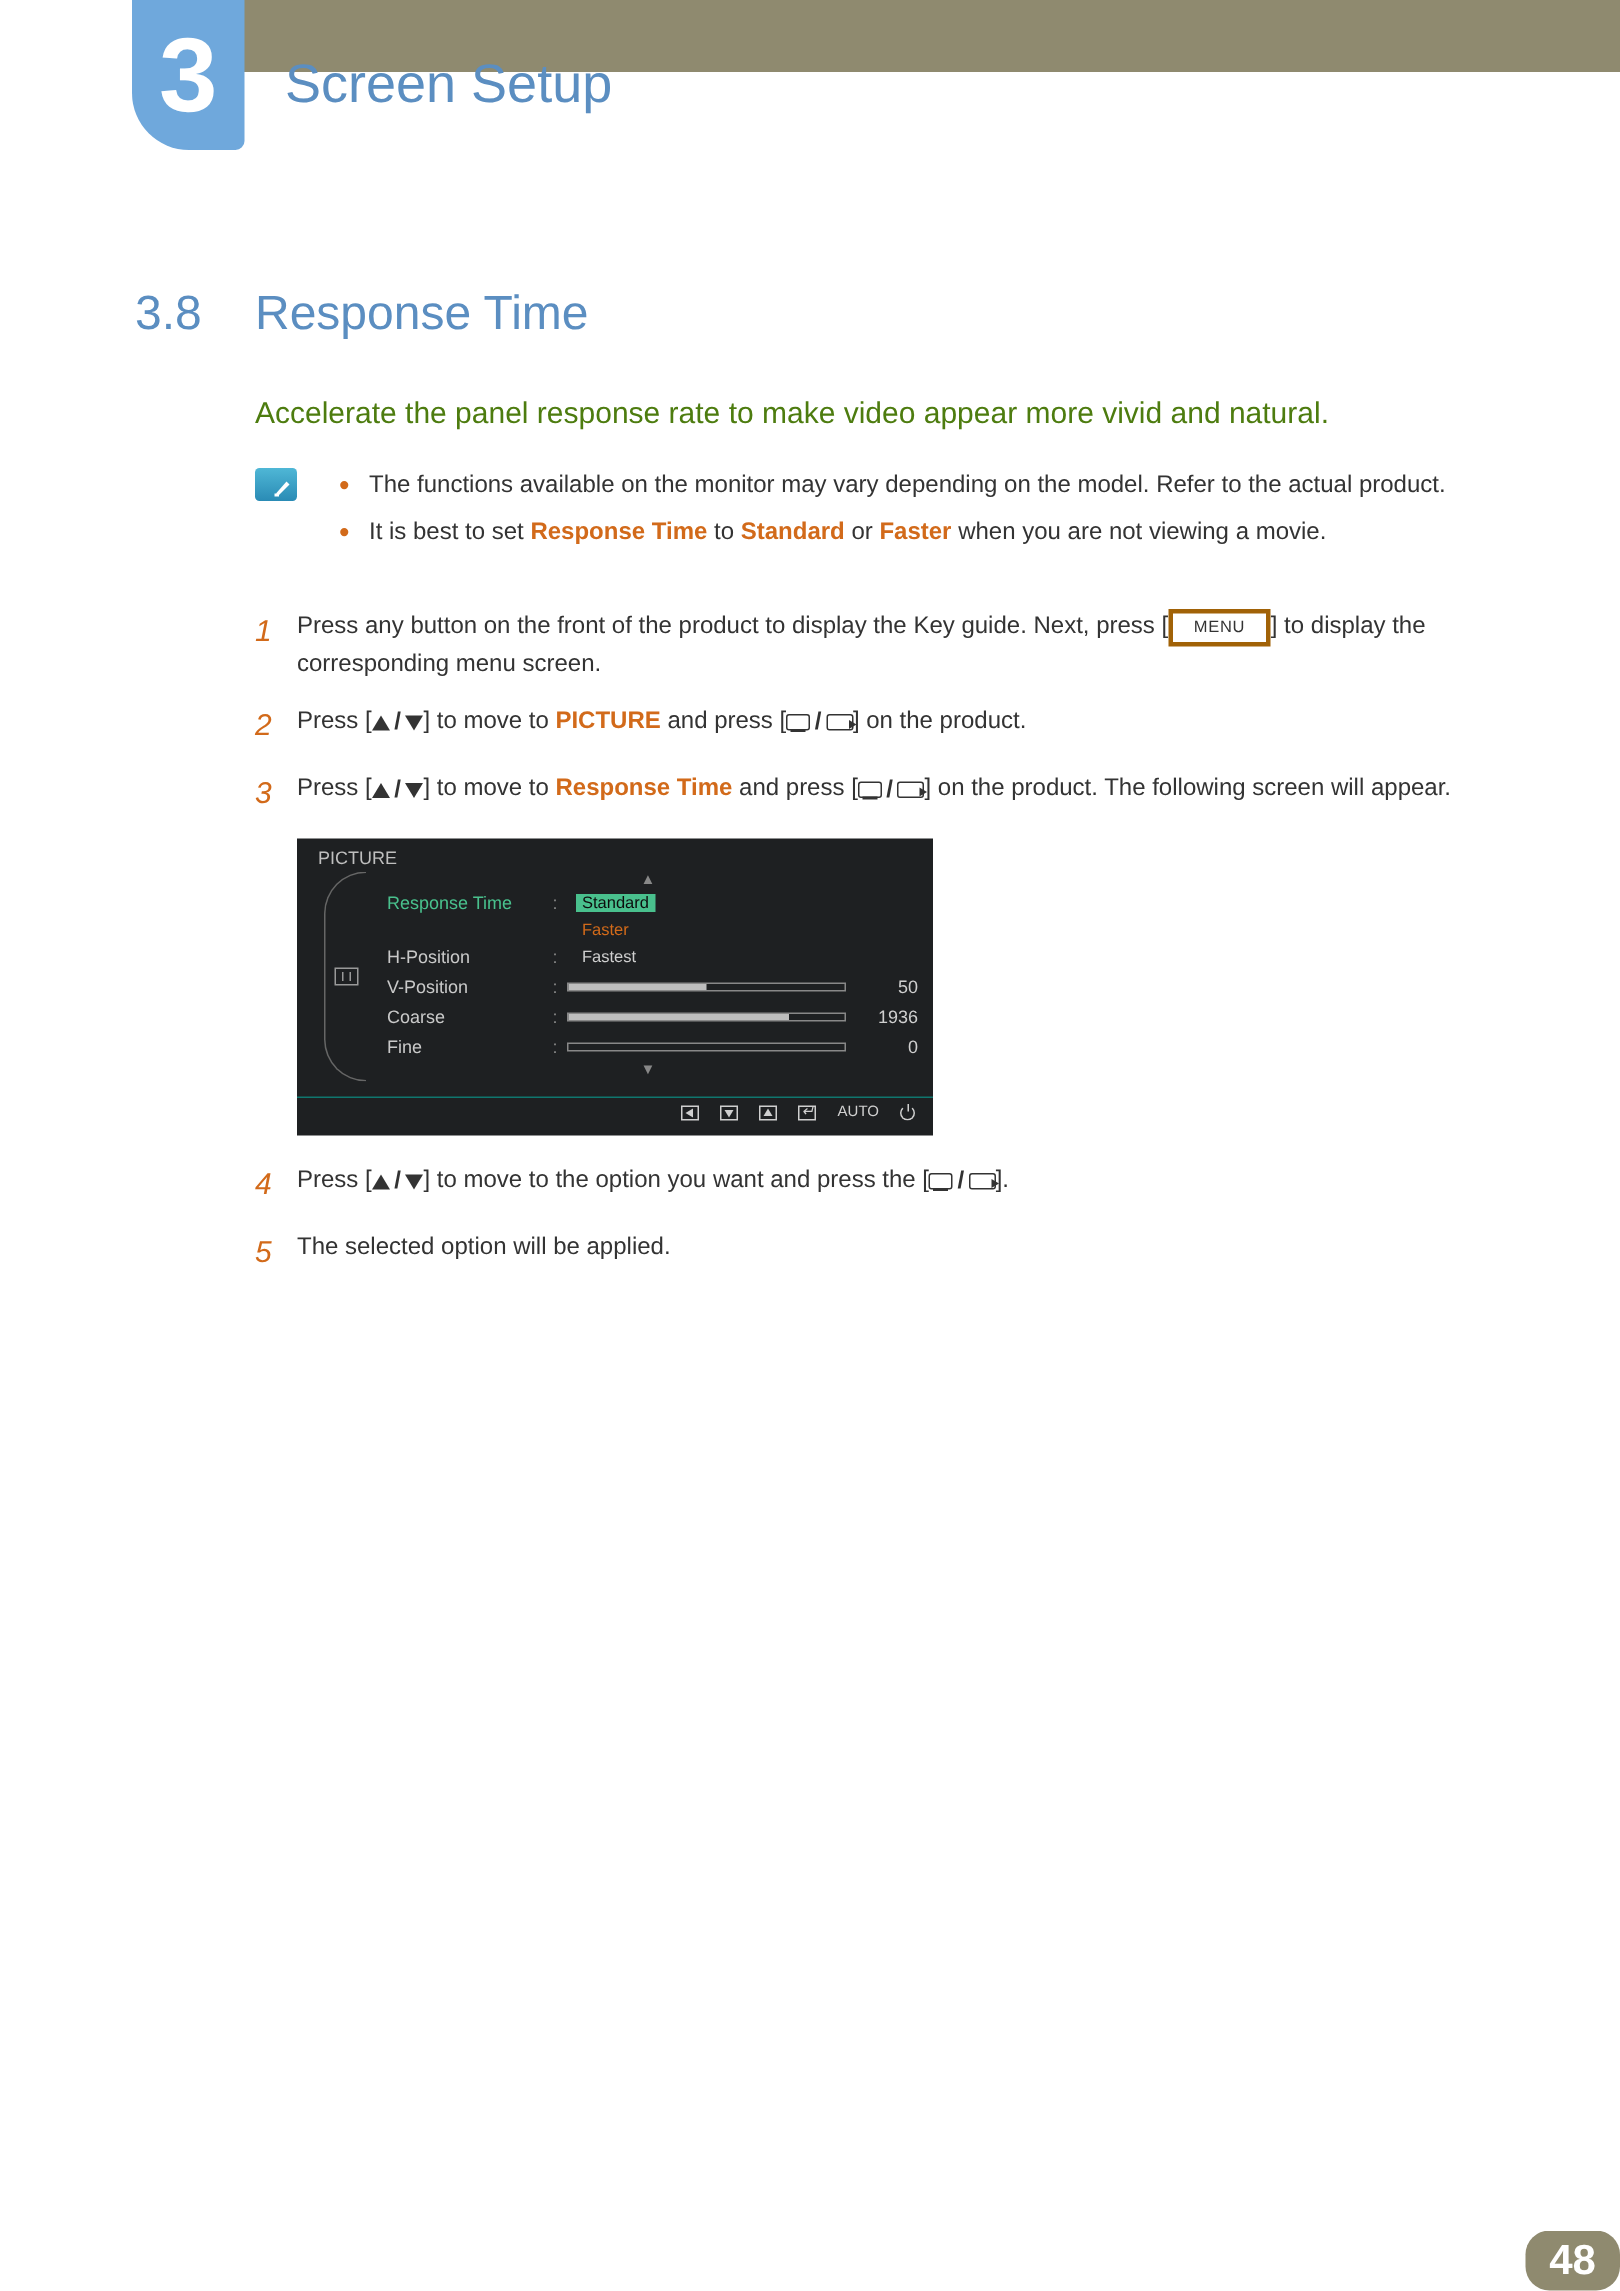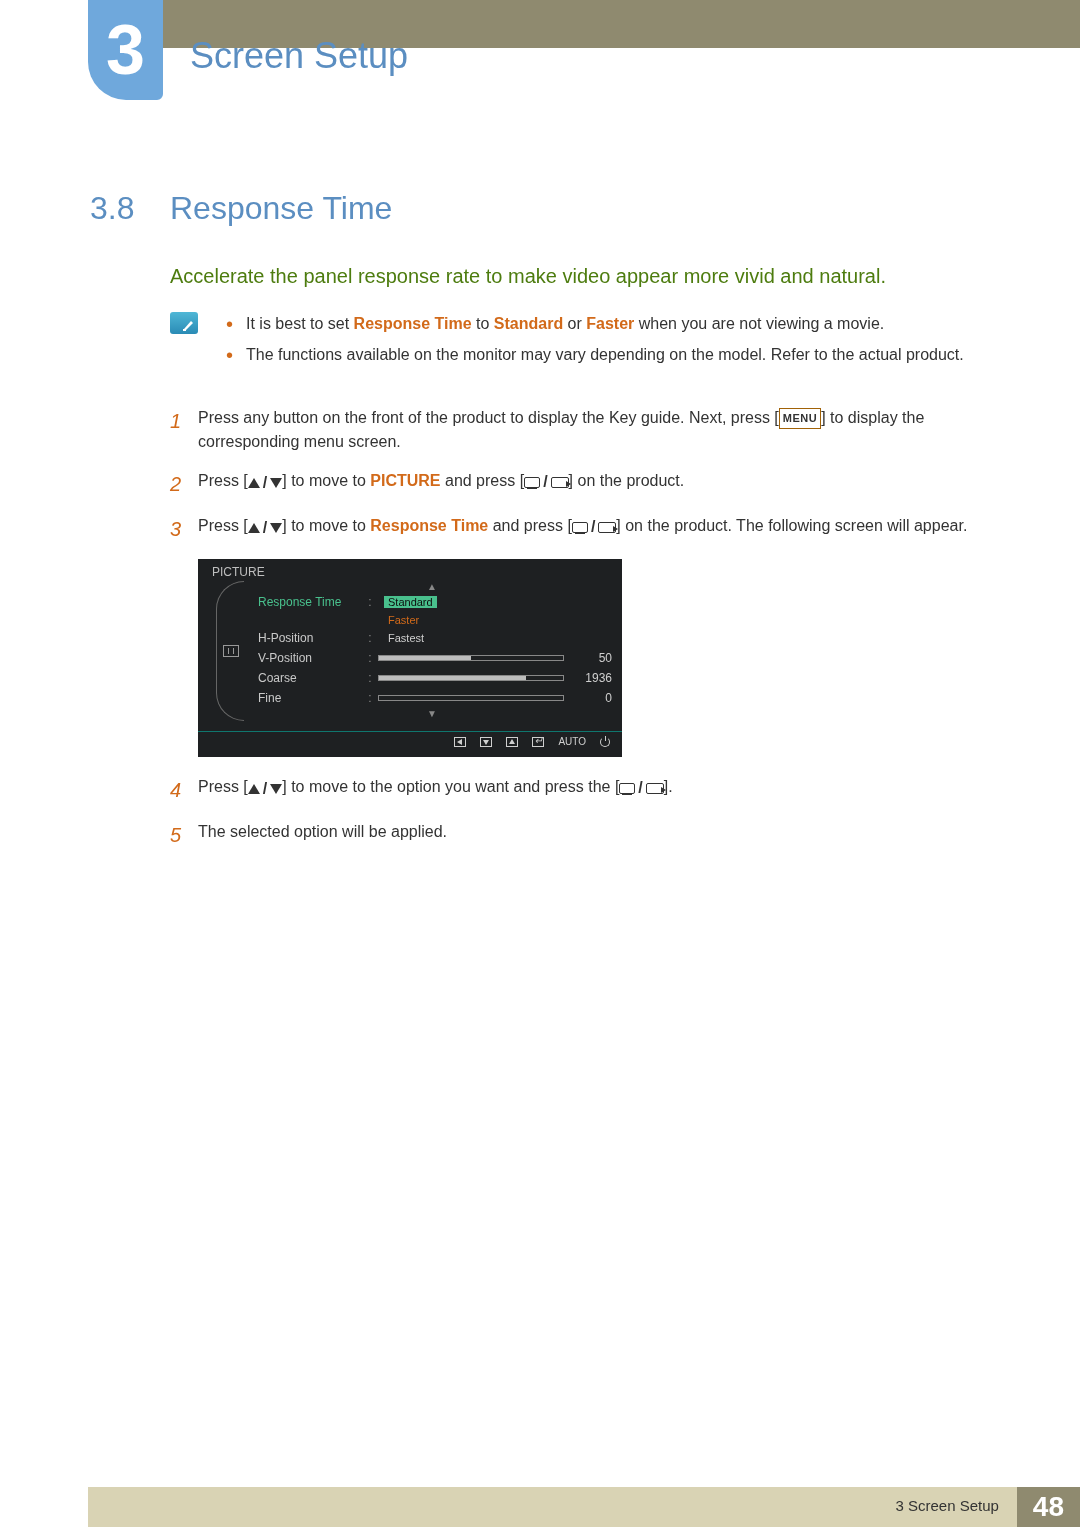--- a/index.html
+++ b/index.html
@@ -115,24 +115,24 @@
   .step-num {
     color: #d26a1a;
     font-style: italic;
     font-size: 20px;
     width: 28px;
     flex-shrink: 0;
   }
   .step-text { flex: 1; }
   .menu-box {
     display: inline-block;
-    border: 1px solid #a16207;
+    border: 3px solid #a16207;
     font-size: 11px;
-    font-weight: bold;
-    padding: 1px 3px;
+    font-weight: normal;
+    padding: 1px 14px;
     vertical-align: 1px;
     letter-spacing: 0.5px;
   }
   .icon-bracket {
     display: inline-flex;
     align-items: center;
     vertical-align: -2px;
   }
   .tri { display: inline-block; width: 0; height: 0; }
   .tri-up { border-left: 6px solid transparent; border-right: 6px solid transparent; border-bottom: 10px solid #333; }
@@ -249,21 +249,21 @@
     flex: 1;
     text-align: right;
     margin-left: 88px;
   }
   .footer-num {
     background: #8f8a6f;
     color: #fff;
     font-size: 28px;
     font-weight: bold;
     padding: 4px 16px;
-    display: flex; align-items: center;
+    display: flex; align-items: center; border-radius: 16px;
   }
 </style>
 </head>
 <body>
 
 <div class="top-band"></div>
 
 <div class="header">
   <div class="chapter-badge">3</div>
   <div class="chapter-title">Screen Setup</div>
@@ -279,24 +279,24 @@
   <p class="intro">Accelerate the panel response rate to make video appear more vivid and natural.</p>
 
   <div class="note-block">
     <div class="note-icon">
       <svg width="14" height="14" viewBox="0 0 14 14">
           <path d="M2 11 L9 3 L11 5 L4 12 Z" fill="#fff"></path>
           <rect x="1" y="11" width="3" height="2" fill="#fff"></rect>
         </svg>
     </div>
     <ul class="note-list">
+      <li>The functions available on the monitor may vary depending on the model. Refer to the actual product.</li>
       <li>
         <span>It is best to set </span><span class="bold-orange">Response Time</span><span> to </span><span class="bold-orange">Standard</span><span> or </span><span class="bold-orange">Faster</span><span> when you are not viewing a movie.</span>
       </li>
-      <li>The functions available on the monitor may vary depending on the model. Refer to the actual product.</li>
     </ul>
   </div>
 
 
   <ol class="steps">
     <li>
       <span class="step-num">1</span>
       <span class="step-text">
         <span>Press any button on the front of the product to display the Key guide. Next, press [</span><span class="menu-box">MENU</span><span>] to display the corresponding menu screen.</span>
       </span>
@@ -436,15 +436,14 @@
     </li>
     <li>
       <span class="step-num">5</span>
       <span class="step-text">The selected option will be applied.</span>
     </li>
   </ol>
 
 </div>
 
 <div class="page-footer">
-  <div class="footer-text">3 Screen Setup</div>
   <div class="footer-num">48</div>
 </div>
 
 </body></html>

